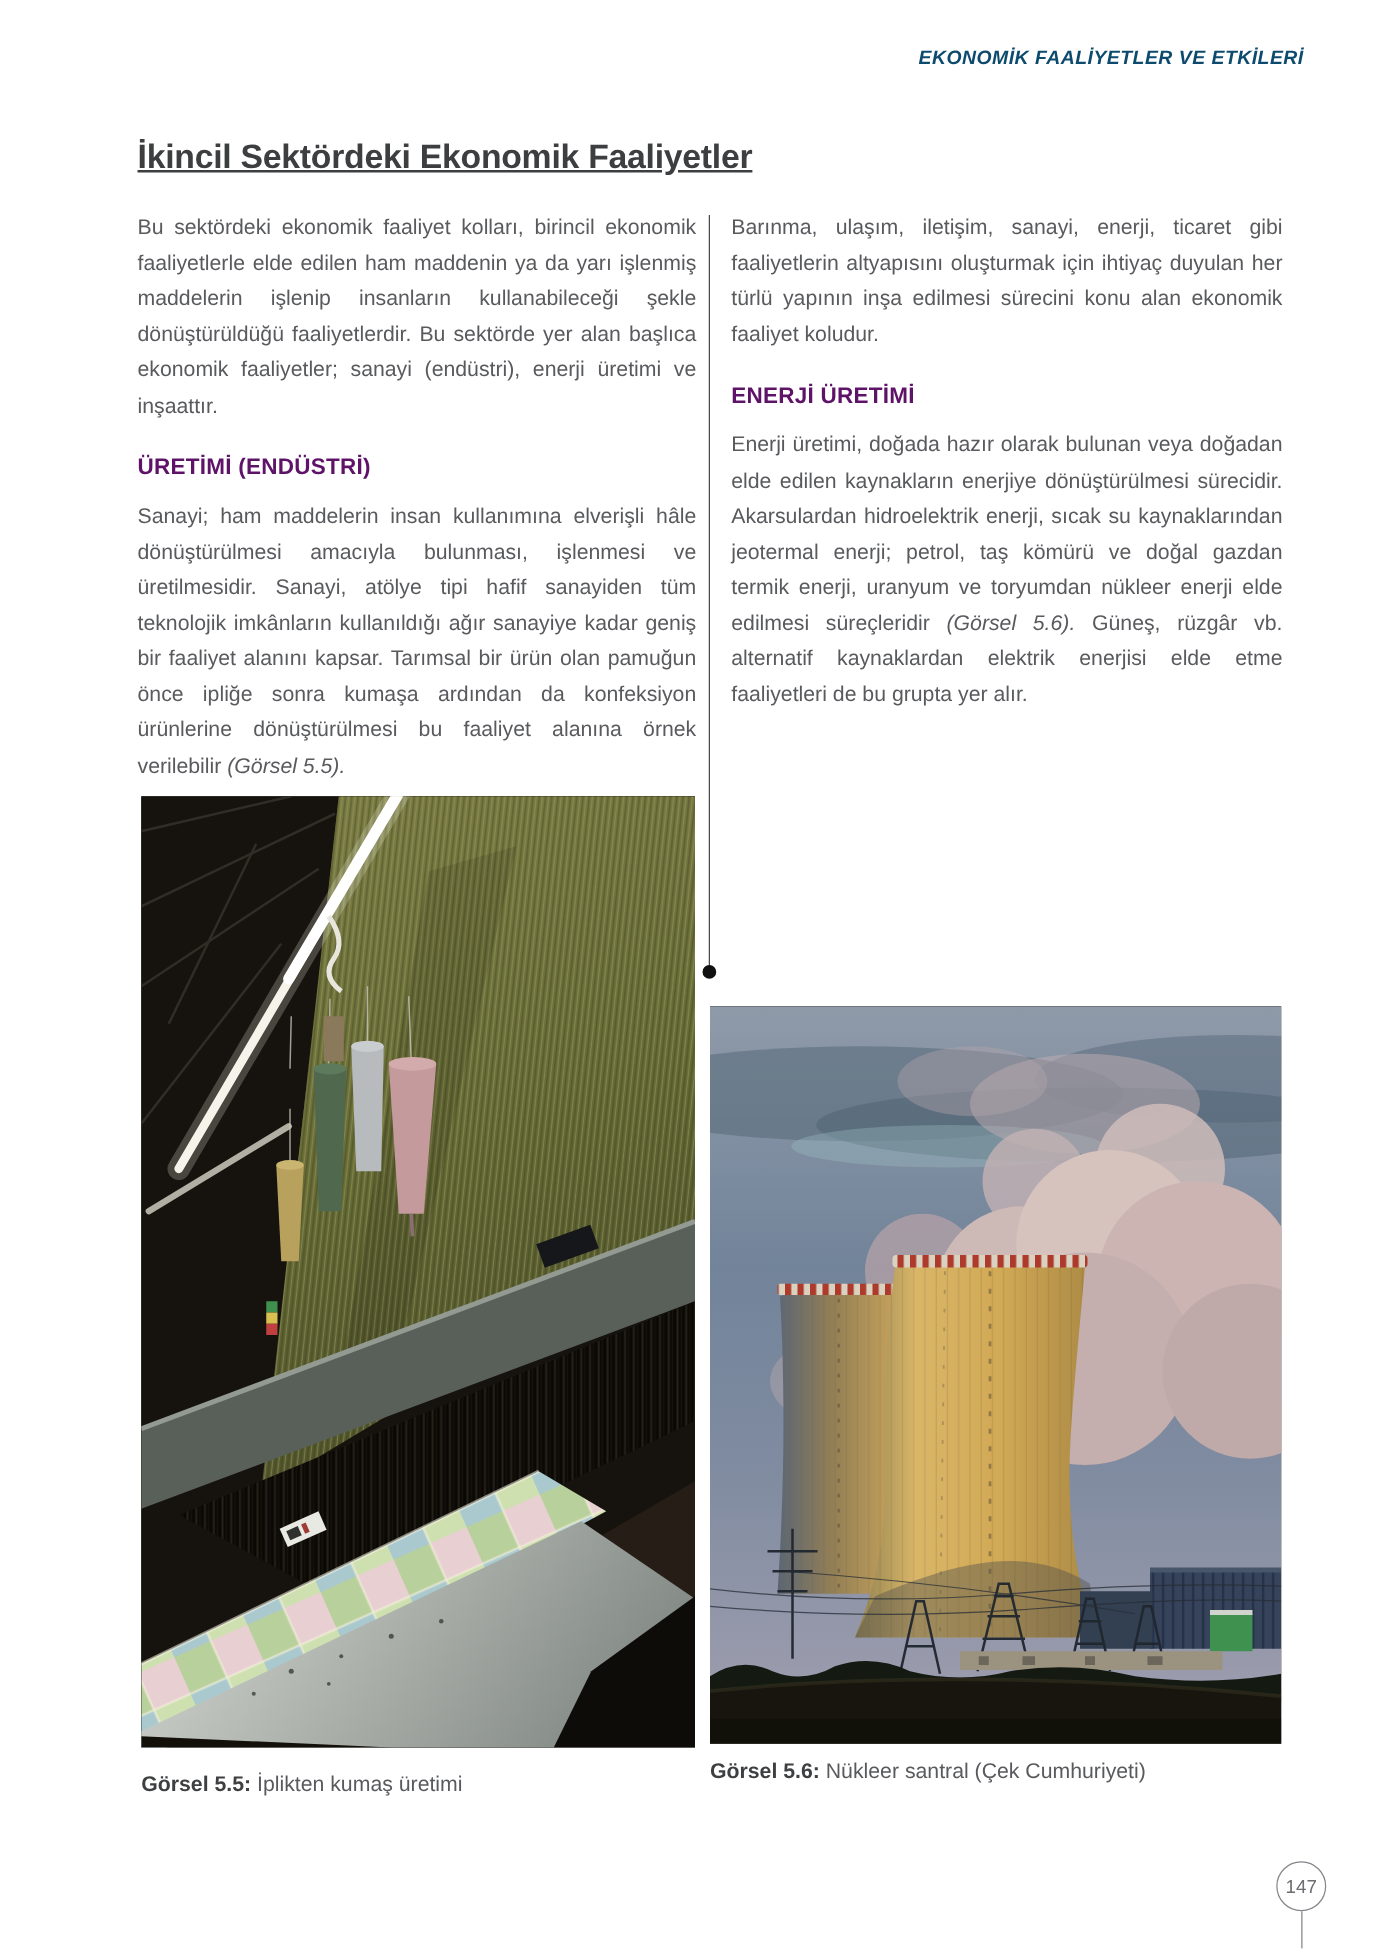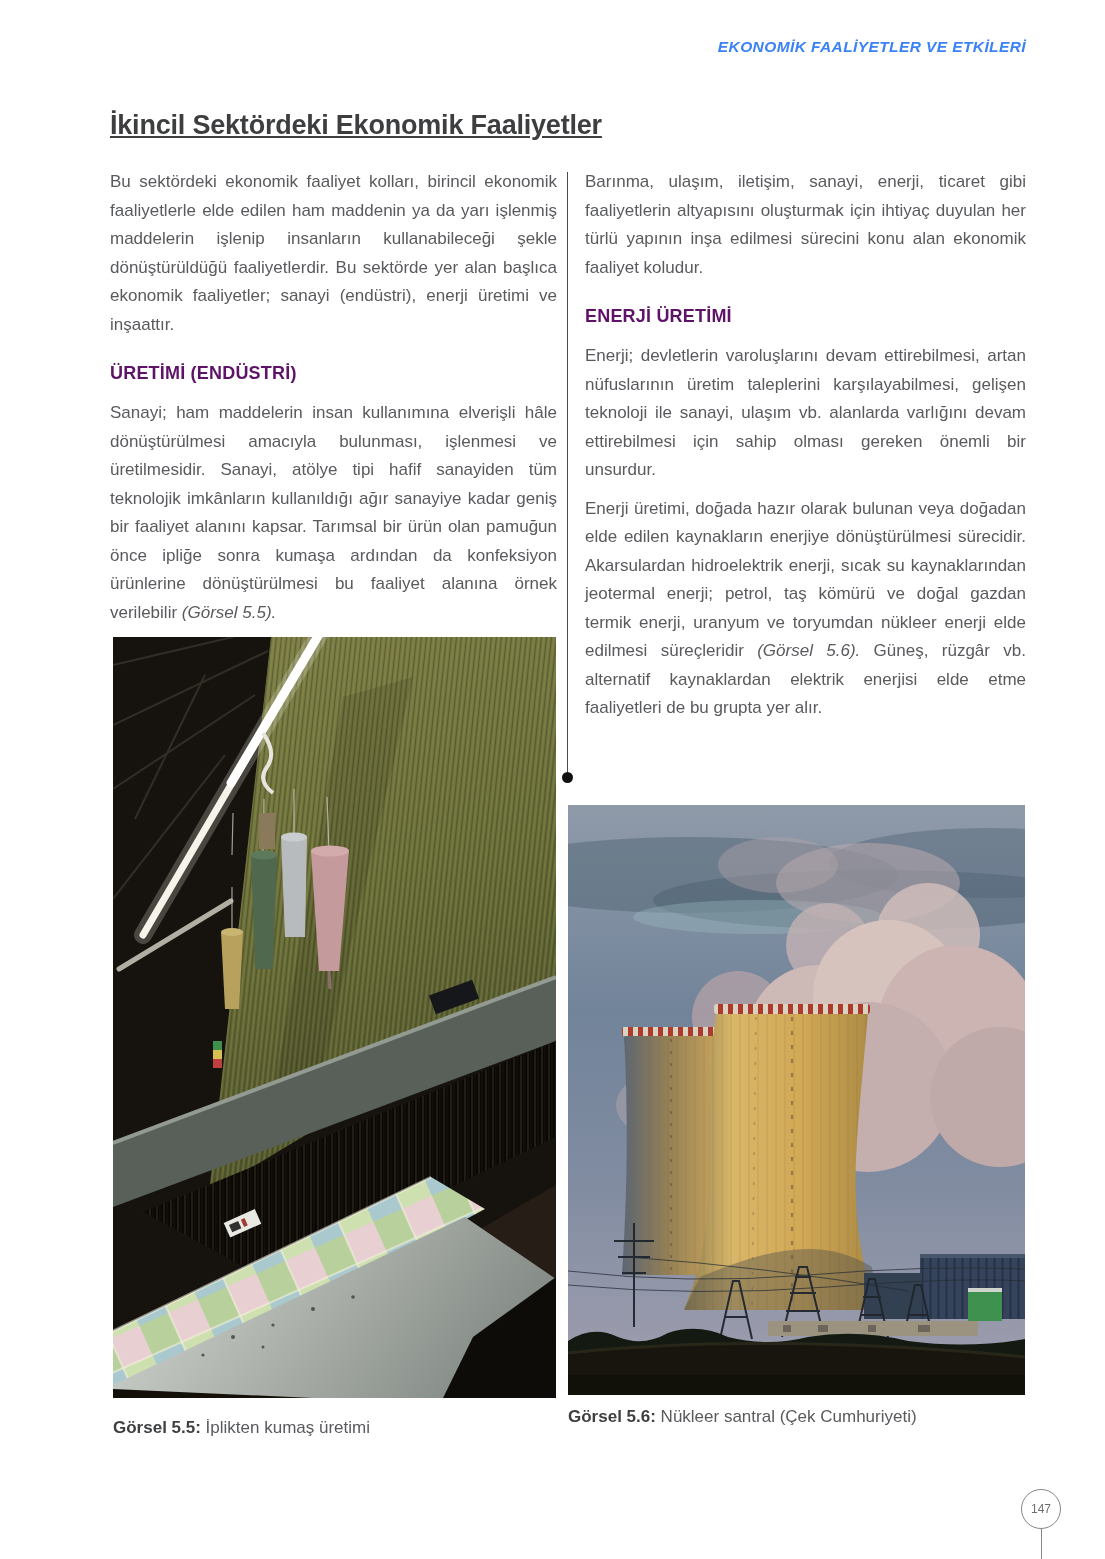--- a/index.html
+++ b/index.html
@@ -4,23 +4,23 @@
 <style>
   html,body{margin:0;padding:0;background:#ffffff;}
   .page{
     position:relative;
     width:1105px;height:1559px;
     background:#ffffff;
     font-family:"Liberation Sans","DejaVu Sans",sans-serif;
     overflow:hidden;
   }
   .running-head{
-    position:absolute;top:38px;right:79px;
+    position:absolute;top:38px;right:62px;
     font-size:15.5px;font-style:italic;font-weight:bold;
-    letter-spacing:.4px;color:#3b82f6;
+    letter-spacing:.4px;color:#0c4a6e;
   }
   .page-title{
     position:absolute;left:110px;top:110px;margin:0;
     font-size:27px;font-weight:bold;color:#3d3e40;letter-spacing:-.2px;text-decoration:underline;
   }
   .col{position:absolute;width:447px;}
   .col-left{left:110px;top:168px;}
   .col-right{left:585px;top:168px;width:441px;}
   .body-p{
     margin:0;
@@ -49,21 +49,21 @@
     font-size:17px;color:#595a5d;
   }
   .figure-left figcaption{margin-top:20px;}
   .figure-right figcaption{margin-top:12px;}
   figcaption strong{color:#3e3f41;}
   .fig-img{display:block;background:#111;}
   .page-number{
     position:absolute;left:1021px;top:1489px;
     width:40px;height:40px;border:1.5px solid #85868a;border-radius:50%;
     display:flex;align-items:center;justify-content:center;
-    font-size:12px;color:#6d6e71;box-sizing:border-box;
+    font-size:15px;color:#6d6e71;box-sizing:border-box;
   }
   .page-number-line{
     position:absolute;left:1041px;top:1529px;height:30px;
     border-left:1.2px solid #85868a;
   }
 </style>
 </head>
 <body>
 
 <div class="page">
@@ -78,21 +78,20 @@
 
   <div class="col col-left">
     <p class="body-p mb-lg">Bu sektördeki ekonomik faaliyet kolları, birincil ekonomik faaliyetlerle elde edilen ham maddenin ya da yarı işlenmiş maddelerin işlenip insanların kullanabileceği şekle dönüştürüldüğü faaliyetlerdir. Bu sektörde yer alan başlıca ekonomik faaliyetler; sanayi (endüstri), enerji üretimi ve inşaattır.</p>
     <h2 class="sec-h">ÜRETİMİ (ENDÜSTRİ)</h2>
     <p class="body-p"><span>Sanayi; ham maddelerin insan kullanımına elverişli hâle dönüştürülmesi amacıyla bulunması, işlenmesi ve üretilmesidir. Sanayi, atölye tipi hafif sanayiden tüm teknolojik imkânların kullanıldığı ağır sanayiye kadar geniş bir faaliyet alanını kapsar. Tarımsal bir ürün olan pamuğun önce ipliğe sonra kumaşa ardından da konfeksiyon ürünlerine dönüştürülmesi bu faaliyet alanına örnek verilebilir</span> <em>(Görsel 5.5).</em></p>
   </div>
 
   <div class="col col-right">
     <p class="body-p mb-lg">Barınma, ulaşım, iletişim, sanayi, enerji, ticaret gibi faaliyetlerin altyapısını oluşturmak için ihtiyaç duyulan her türlü yapının inşa edilmesi sürecini konu alan ekonomik faaliyet koludur.</p>
     <h2 class="sec-h">ENERJİ ÜRETİMİ</h2>
-    <p class="body-p mb-sm">Enerji; devletlerin varoluşlarını devam ettirebilmesi, artan nüfuslarının üretim taleplerini karşılayabilmesi, gelişen teknoloji ile sanayi, ulaşım vb. alanlarda varlığını devam ettirebilmesi için sahip olması gereken önemli bir unsurdur.</p>
     <p class="body-p"><span>Enerji üretimi, doğada hazır olarak bulunan veya doğadan elde edilen kaynakların enerjiye dönüştürülmesi sürecidir. Akarsulardan hidroelektrik enerji, sıcak su kaynaklarından jeotermal enerji; petrol, taş kömürü ve doğal gazdan termik enerji, uranyum ve toryumdan nükleer enerji elde edilmesi süreçleridir</span> <em>(Görsel 5.6).</em> <span>Güneş, rüzgâr vb. alternatif kaynaklardan elektrik enerjisi elde etme faaliyetleri de bu grupta yer alır.</span></p>
   </div>
 
   <figure class="figure-left">
     <svg class="fig-img" width="443" height="761" viewBox="0 0 443 761" xmlns="http://www.w3.org/2000/svg">
       <defs>
         <linearGradient id="gGreen" x1="0" y1="0" x2="0.25" y2="1">
           <stop offset="0" stop-color="#7c7d45"></stop>
           <stop offset="0.55" stop-color="#666a35"></stop>
           <stop offset="1" stop-color="#4c502a"></stop>

